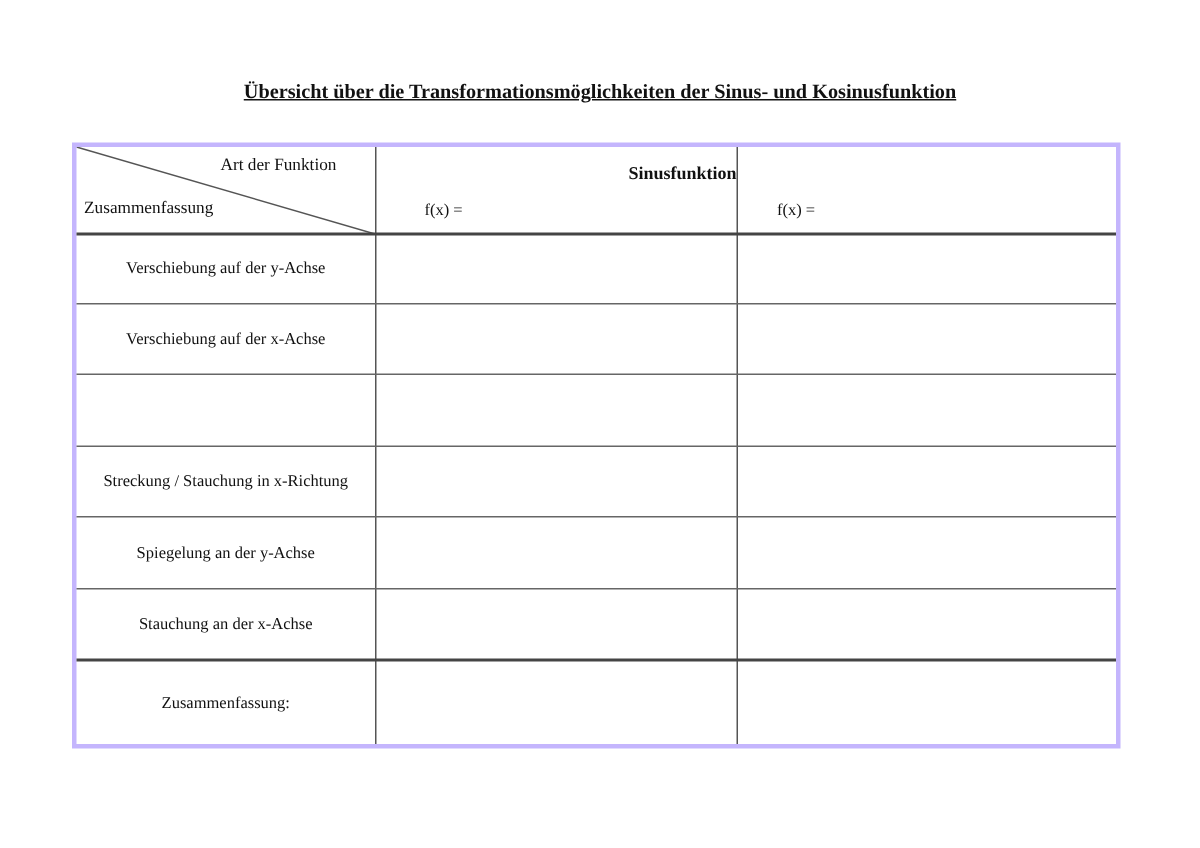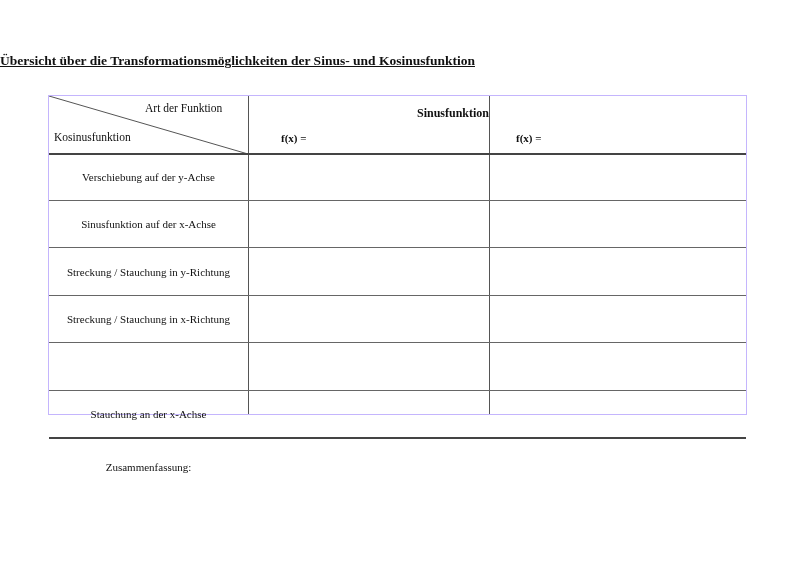--- a/index.html
+++ b/index.html
@@ -1,25 +1,25 @@
 <!DOCTYPE html>
 <html><head>
 <meta charset="utf-8">
 <style>
   html,body{margin:0;padding:0;background:#fff;}
   body{width:800px;height:565px;position:relative;overflow:hidden;font-family:"Liberation Serif",serif;color:#111;}
-  .title{position:absolute;left:0;width:800px;top:53px;text-align:left;font-weight:bold;font-size:13.5px;text-decoration:underline;}
-  .tbl{position:absolute;left:48px;top:95px;width:699px;height:320px;border:1px solid #c4b5fd;box-sizing:border-box;}
+  .title{position:absolute;left:0;width:800px;top:53px;text-align:center;font-weight:bold;font-size:13.5px;text-decoration:underline;}
+  .tbl{position:absolute;left:48px;top:95px;width:699px;height:404px;border:3px solid #c4b5fd;box-sizing:border-box;}
   .hline{position:absolute;left:0;width:100%;border-top:1px solid #666;}
   .hline.thick{border-top:2px solid #444;}
   .vline{position:absolute;top:0;height:100%;border-left:1px solid #555;}
   .cell{position:absolute;font-size:11px;text-align:center;display:flex;align-items:center;justify-content:center;}
   .bold{font-weight:normal;}
   .hdr{position:absolute;font-size:12px;font-weight:bold;}
-  .fx{position:absolute;font-size:11px;font-weight:bold;}
+  .fx{position:absolute;font-size:11px;font-weight:normal;}
   .small{position:absolute;font-size:11.5px;}
   svg.diag{position:absolute;left:0;top:0;}
 </style>
 </head>
 <body>
 
 <div class="title">Übersicht über die Transformationsmöglichkeiten der Sinus- und Kosinusfunktion</div>
 
 <div class="tbl">
 
@@ -32,30 +32,30 @@
 
   <div class="hline thick" style="top:57px"></div>
   <div class="hline" style="top:104px"></div>
   <div class="hline" style="top:151px"></div>
   <div class="hline" style="top:199px"></div>
   <div class="hline" style="top:246px"></div>
   <div class="hline" style="top:294px"></div>
   <div class="hline thick" style="top:341px"></div>
 
   <div class="small" style="left:96px;top:6px">Art der Funktion</div>
-  <div class="small" style="left:5px;top:35px">Kosinusfunktion</div>
+  <div class="small" style="left:5px;top:35px">Zusammenfassung</div>
 
   <div class="hdr" style="left:200px;width:240px;top:10px;text-align:right">Sinusfunktion</div>
   <div class="fx" style="left:232px;top:36px">f(x) =</div>
   <div class="fx" style="left:467px;top:36px">f(x) =</div>
 
   <div class="cell" style="left:0;width:199px;top:58px;height:46px">Verschiebung auf der y-Achse</div>
-  <div class="cell" style="left:0;width:199px;top:105px;height:46px">Sinusfunktion auf der x-Achse</div>
-  <div class="cell" style="left:0;width:199px;top:152px;height:47px">Streckung / Stauchung in y-Richtung</div>
+  <div class="cell" style="left:0;width:199px;top:105px;height:46px">Verschiebung auf der x-Achse</div>
   <div class="cell" style="left:0;width:199px;top:200px;height:46px">Streckung / Stauchung in x-Richtung</div>
+  <div class="cell" style="left:0;width:199px;top:247px;height:47px">Spiegelung an der y-Achse</div>
   <div class="cell" style="left:0;width:199px;top:295px;height:46px">Stauchung an der x-Achse</div>
   <div class="cell bold" style="left:0;width:199px;top:343px;height:56px">Zusammenfassung:</div>
 
   <div class="cell" style="left:200px;width:240px;top:58px;height:46px"></div>
   <div class="cell" style="left:441px;width:258px;top:58px;height:46px"></div>
   <div class="cell" style="left:200px;width:240px;top:105px;height:46px"></div>
   <div class="cell" style="left:441px;width:258px;top:105px;height:46px"></div>
   <div class="cell" style="left:200px;width:240px;top:152px;height:47px"></div>
   <div class="cell" style="left:441px;width:258px;top:152px;height:47px"></div>
   <div class="cell" style="left:200px;width:240px;top:200px;height:46px"></div>

